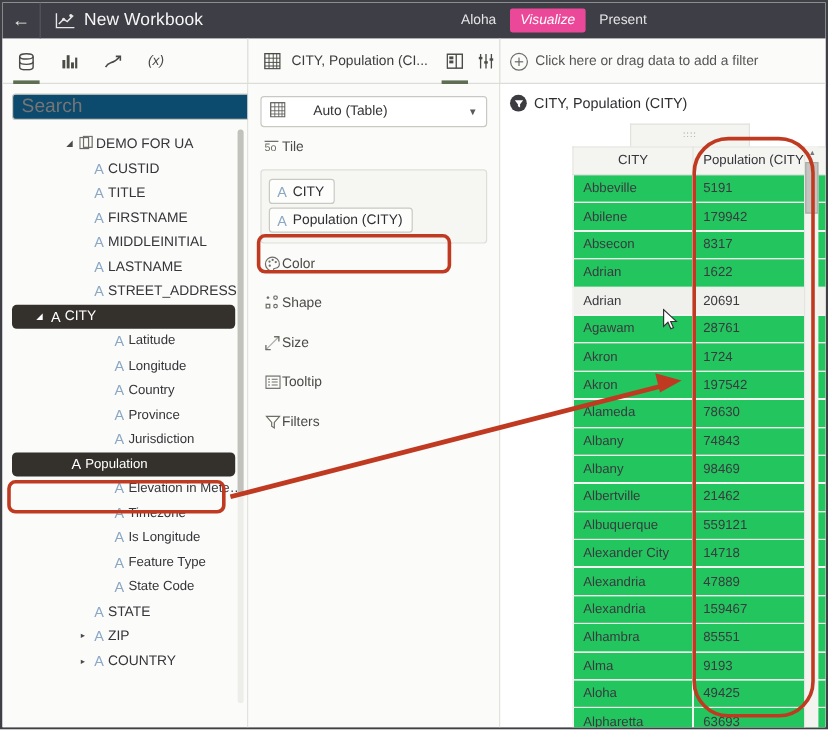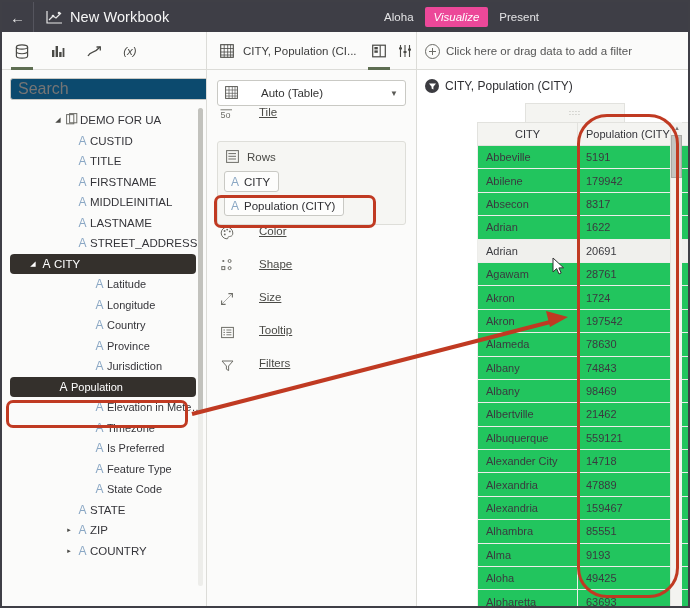--- a/index.html
+++ b/index.html
@@ -222,27 +222,26 @@
     display: flex; align-items: center;
     padding: 0 7px;
     gap: 23px;
     font-size: 11.5px;
     color: #333;
   }
   .markselect .chev {
     margin-left: auto; font-size: 8px; color: #5a5a56;
   }
   .shelf {
-    display: flex; 
-    gap: 24px;
+    display: flex; align-items: center;
+    gap: 0;
     height: 33px;
     font-size: 11.5px;
     color: #4a4a46;
     padding-left: 2px;
-    text-decoration: underline;
   }
   .shelf .sicon {
     width: 16px; height: 16px;
     display: flex; align-items: center; justify-content: center;
     color: #6e6e68;
   }
   .rows-box {
     border: 1px solid #dedeD9;
     background: #f6f6f3;
     border-radius: 3px;
@@ -523,21 +522,21 @@
           <div class="tnode lvl2">
             <span class="tchar">A</span>
             <span>Elevation in Mete…</span>
           </div>
           <div class="tnode lvl2">
             <span class="tchar">A</span>
             <span>Timezone</span>
           </div>
           <div class="tnode lvl2">
             <span class="tchar">A</span>
-            <span>Is Preferred</span>
+            <span>Is Longitude</span>
           </div>
           <div class="tnode lvl2">
             <span class="tchar">A</span>
             <span>Feature Type</span>
           </div>
           <div class="tnode lvl2">
             <span class="tchar">A</span>
             <span>State Code</span>
           </div>
           <div class="tnode lvl1">
@@ -575,29 +574,20 @@
         <span class="sicon">
           <svg width="15" height="13" viewBox="0 0 15 13">
             <text x="0.5" y="10" font-size="9" font-family="Liberation Sans, sans-serif" fill="#6e6e68">5o</text>
             <path d="M0.5 1.8 H12" stroke="#6e6e68" stroke-width="0.9"></path>
           </svg>
         </span>
         <span>Tile</span>
       </div>
 
       <div class="rows-box">
-        <div class="rows-head">
-          <span class="sicon">
-            <svg width="13" height="13" viewBox="0 0 13 13">
-              <rect x="0.6" y="0.6" width="11.8" height="11.8" fill="none" stroke="#6e6e68" stroke-width="1"></rect>
-              <path d="M2.4 3.6 H10 M2.4 6.3 H10 M2.4 9 H10" stroke="#6e6e68" stroke-width="1"></path>
-            </svg>
-          </span>
-          <span>Rows</span>
-        </div>
         <div class="pill">
           <span class="tchar">A</span>
           <span>CITY</span>
         </div>
         <div class="pill">
           <span class="tchar">A</span>
           <span>Population (CITY)</span>
         </div>
       </div>
 

